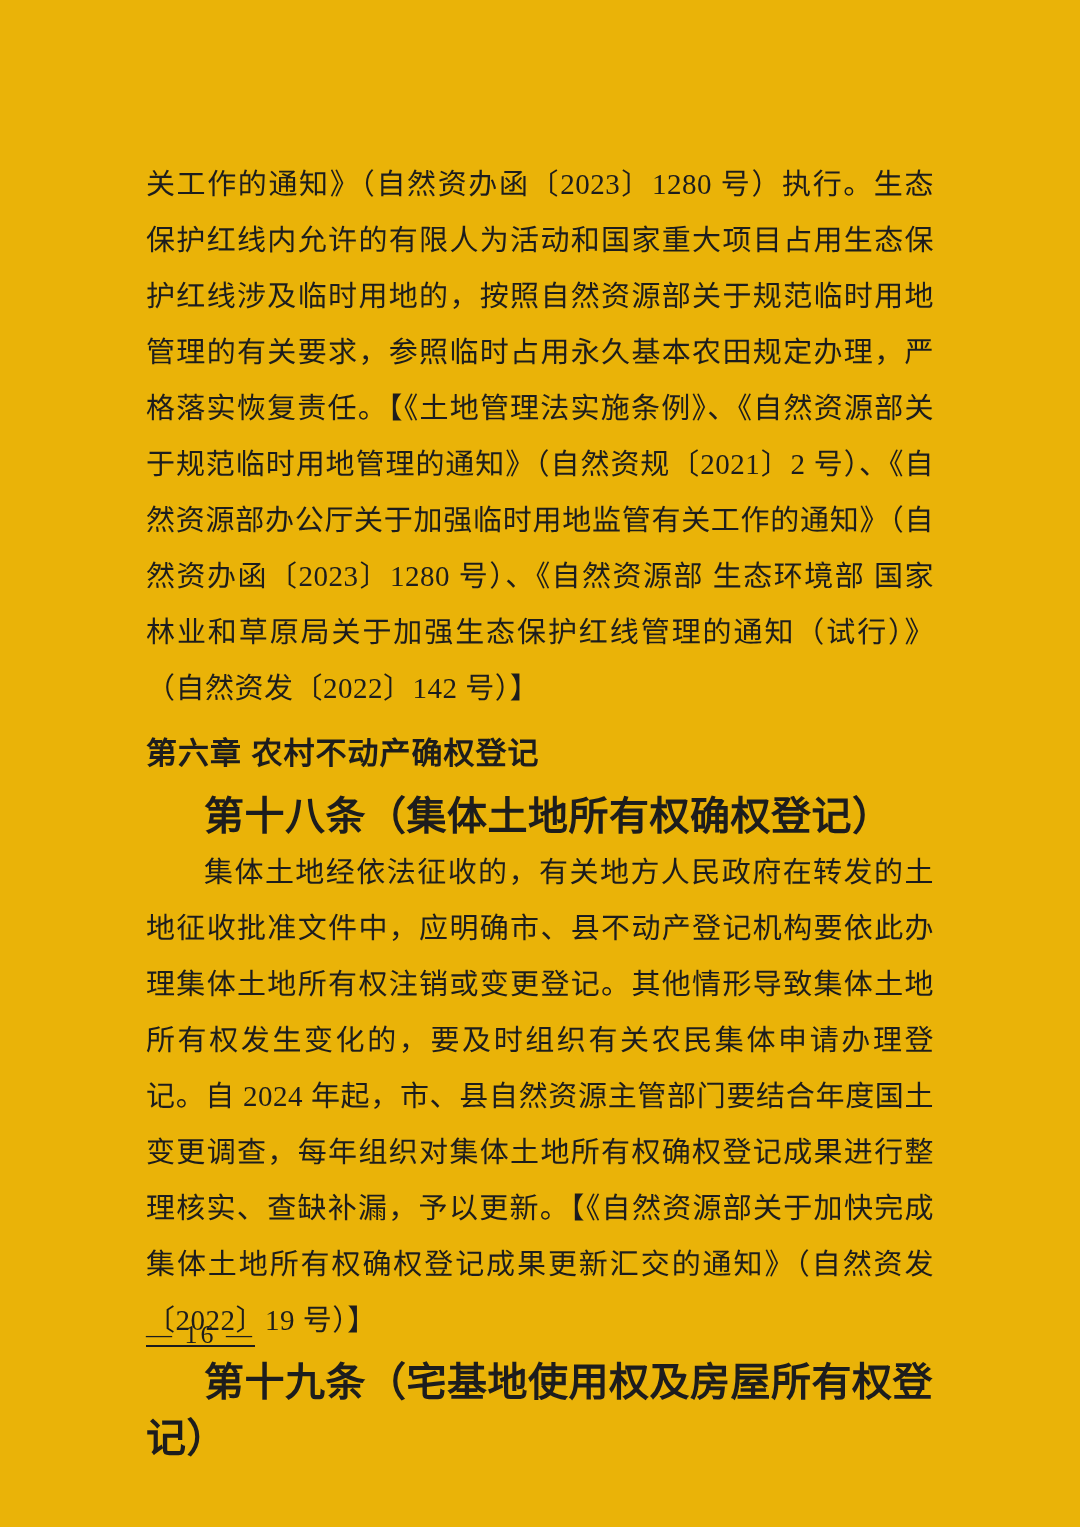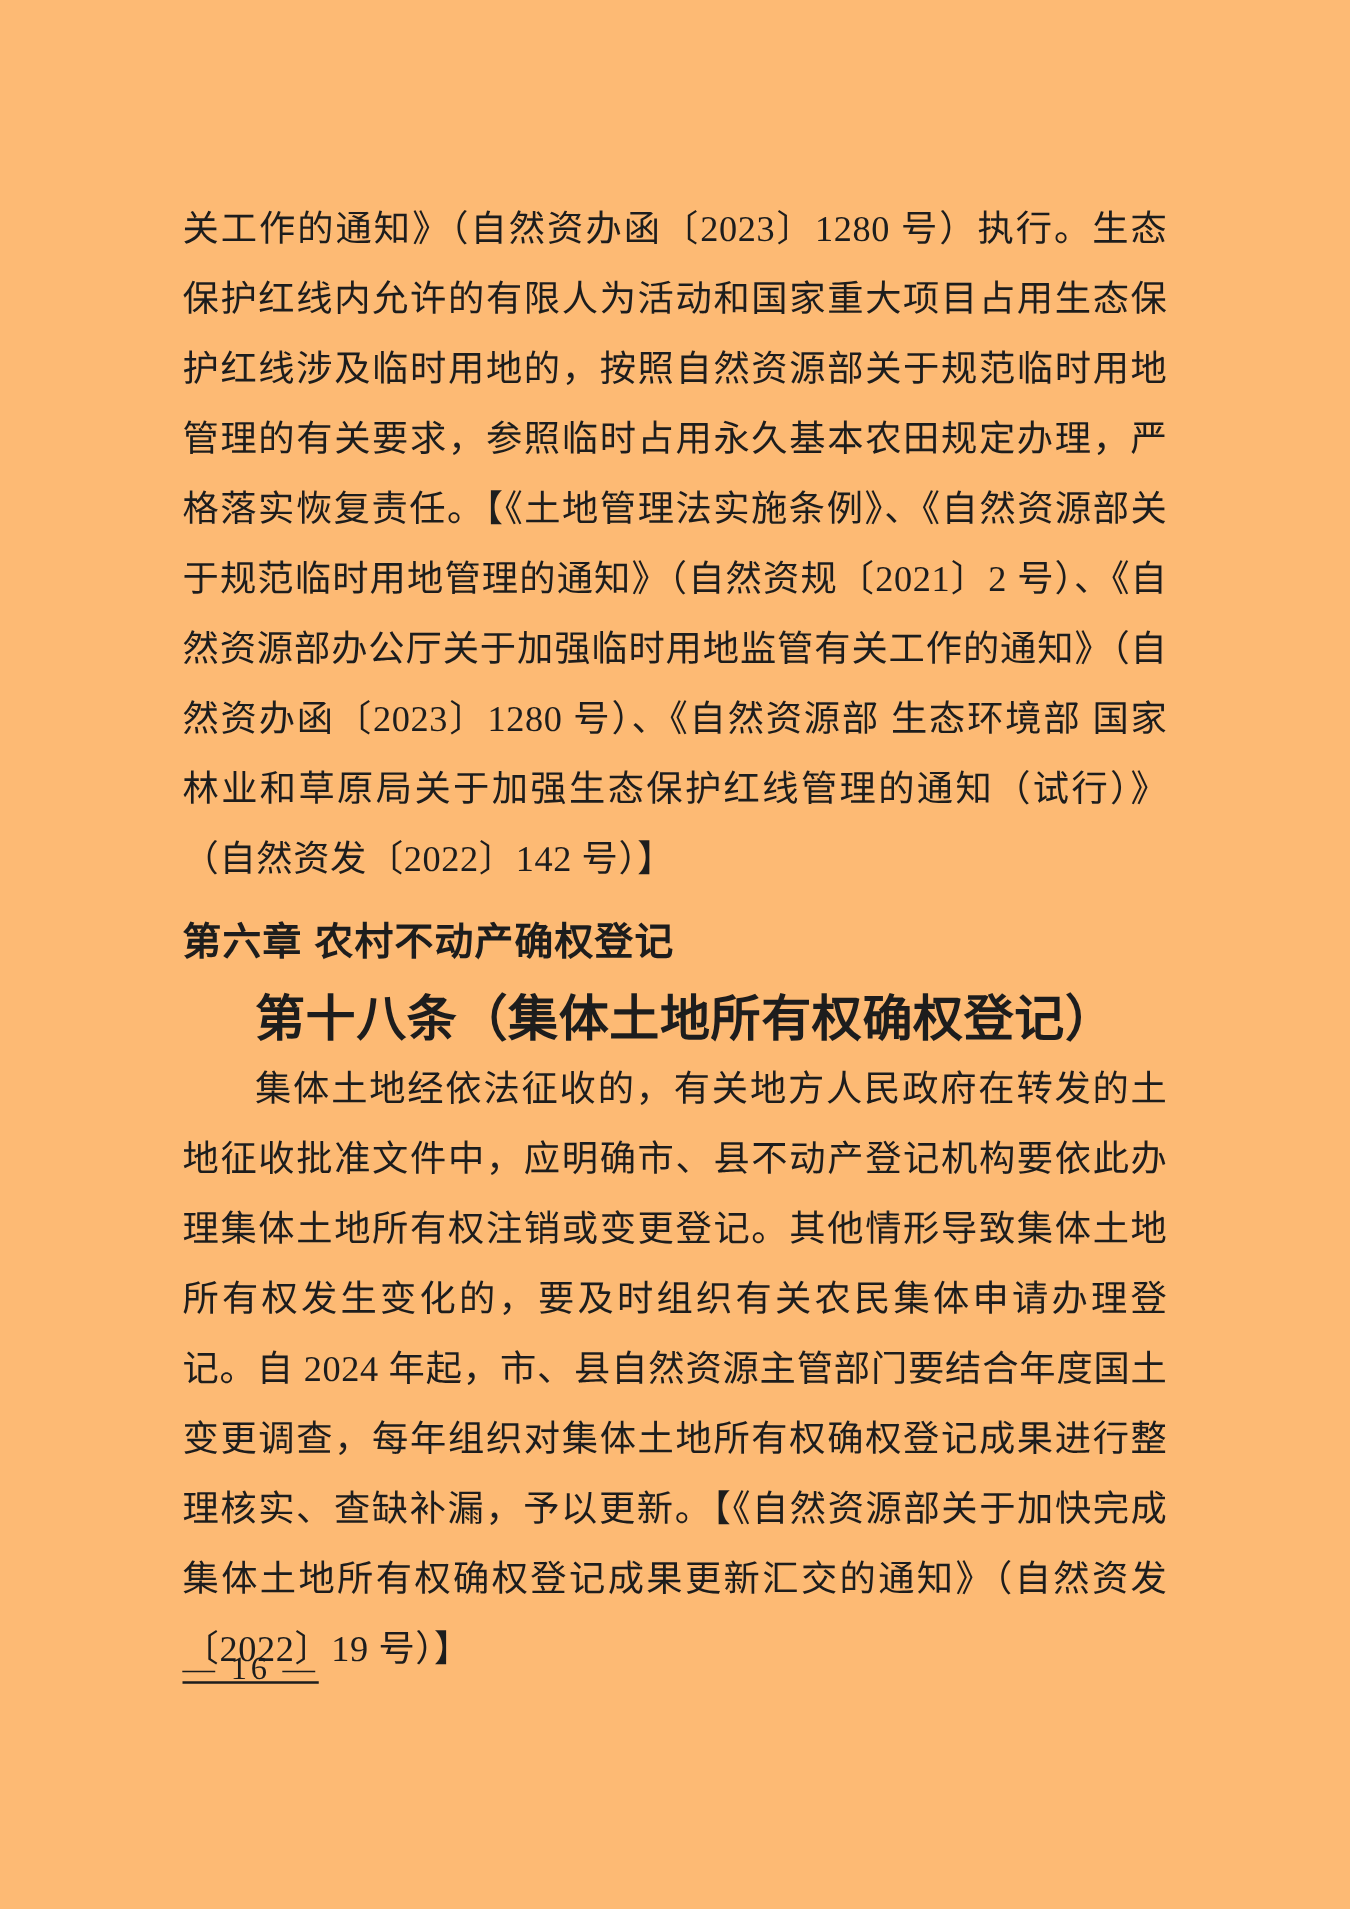--- a/index.html
+++ b/index.html
@@ -5,21 +5,21 @@
   html, body {
     margin: 0;
     padding: 0;
     background: #ffffff;
   }
   .sheet {
     position: relative;
     width: 1080px;
     height: 1527px;
     margin: 0 auto;
-    background: #fdba74;
+    background: #eab308;
     box-sizing: border-box;
     padding: 156px 146px 0 146px;
     color: #1d1d1d;
     overflow: hidden;
   }
   .para {
     font-family: "Liberation Serif", "DejaVu Serif", serif;
     font-size: 29px;
     line-height: 56px;
     text-align: justify;
@@ -65,17 +65,18 @@
 <div class="sheet">
 
   <p class="para">关工作的通知》（自然资办函〔2023〕1280 号）执行。生态保护红线内允许的有限人为活动和国家重大项目占用生态保护红线涉及临时用地的，按照自然资源部关于规范临时用地管理的有关要求，参照临时占用永久基本农田规定办理，严格落实恢复责任。【《土地管理法实施条例》、《自然资源部关于规范临时用地管理的通知》（自然资规〔2021〕2 号）、《自然资源部办公厅关于加强临时用地监管有关工作的通知》（自然资办函〔2023〕1280 号）、《自然资源部 生态环境部 国家林业和草原局关于加强生态保护红线管理的通知（试行）》（自然资发〔2022〕142 号）】</p>
 
   <h2 class="chapter-heading">第六章 农村不动产确权登记</h2>
 
   <h3 class="article-heading">第十八条（集体土地所有权确权登记）</h3>
 
   <p class="para indent">集体土地经依法征收的，有关地方人民政府在转发的土地征收批准文件中，应明确市、县不动产登记机构要依此办理集体土地所有权注销或变更登记。其他情形导致集体土地所有权发生变化的，要及时组织有关农民集体申请办理登记。自 2024 年起，市、县自然资源主管部门要结合年度国土变更调查，每年组织对集体土地所有权确权登记成果进行整理核实、查缺补漏，予以更新。【《自然资源部关于加快完成集体土地所有权确权登记成果更新汇交的通知》（自然资发〔2022〕19 号）】</p>
 
+  <h3 class="article-heading">第十九条（宅基地使用权及房屋所有权登记）</h3>
 
 
   <div class="page-footer">— 16 —</div>
 
 </div>
 
 </body></html>

